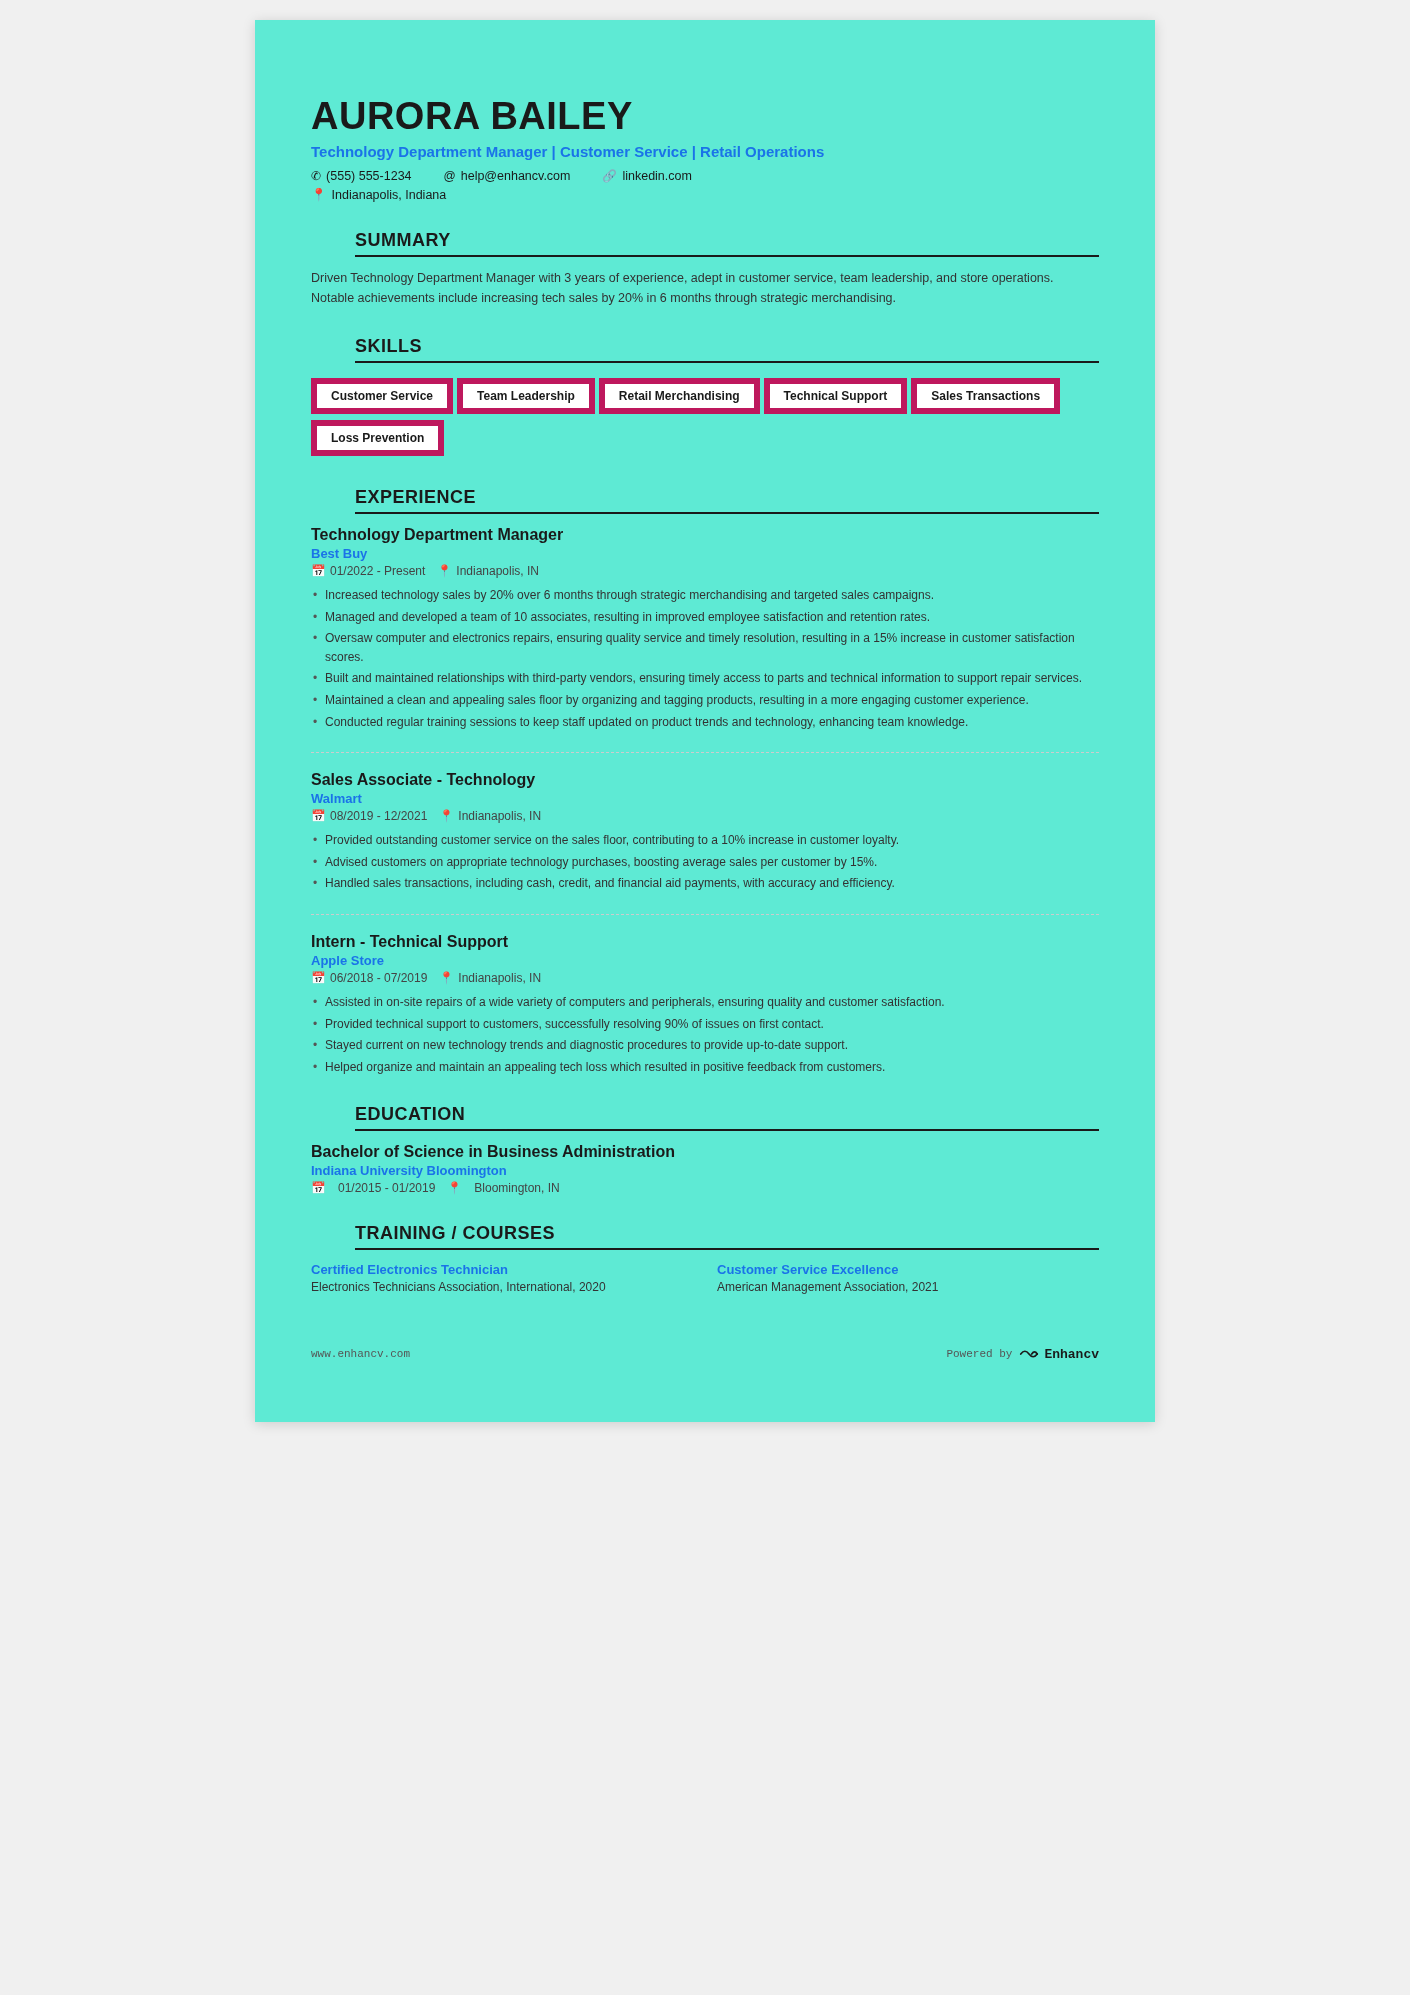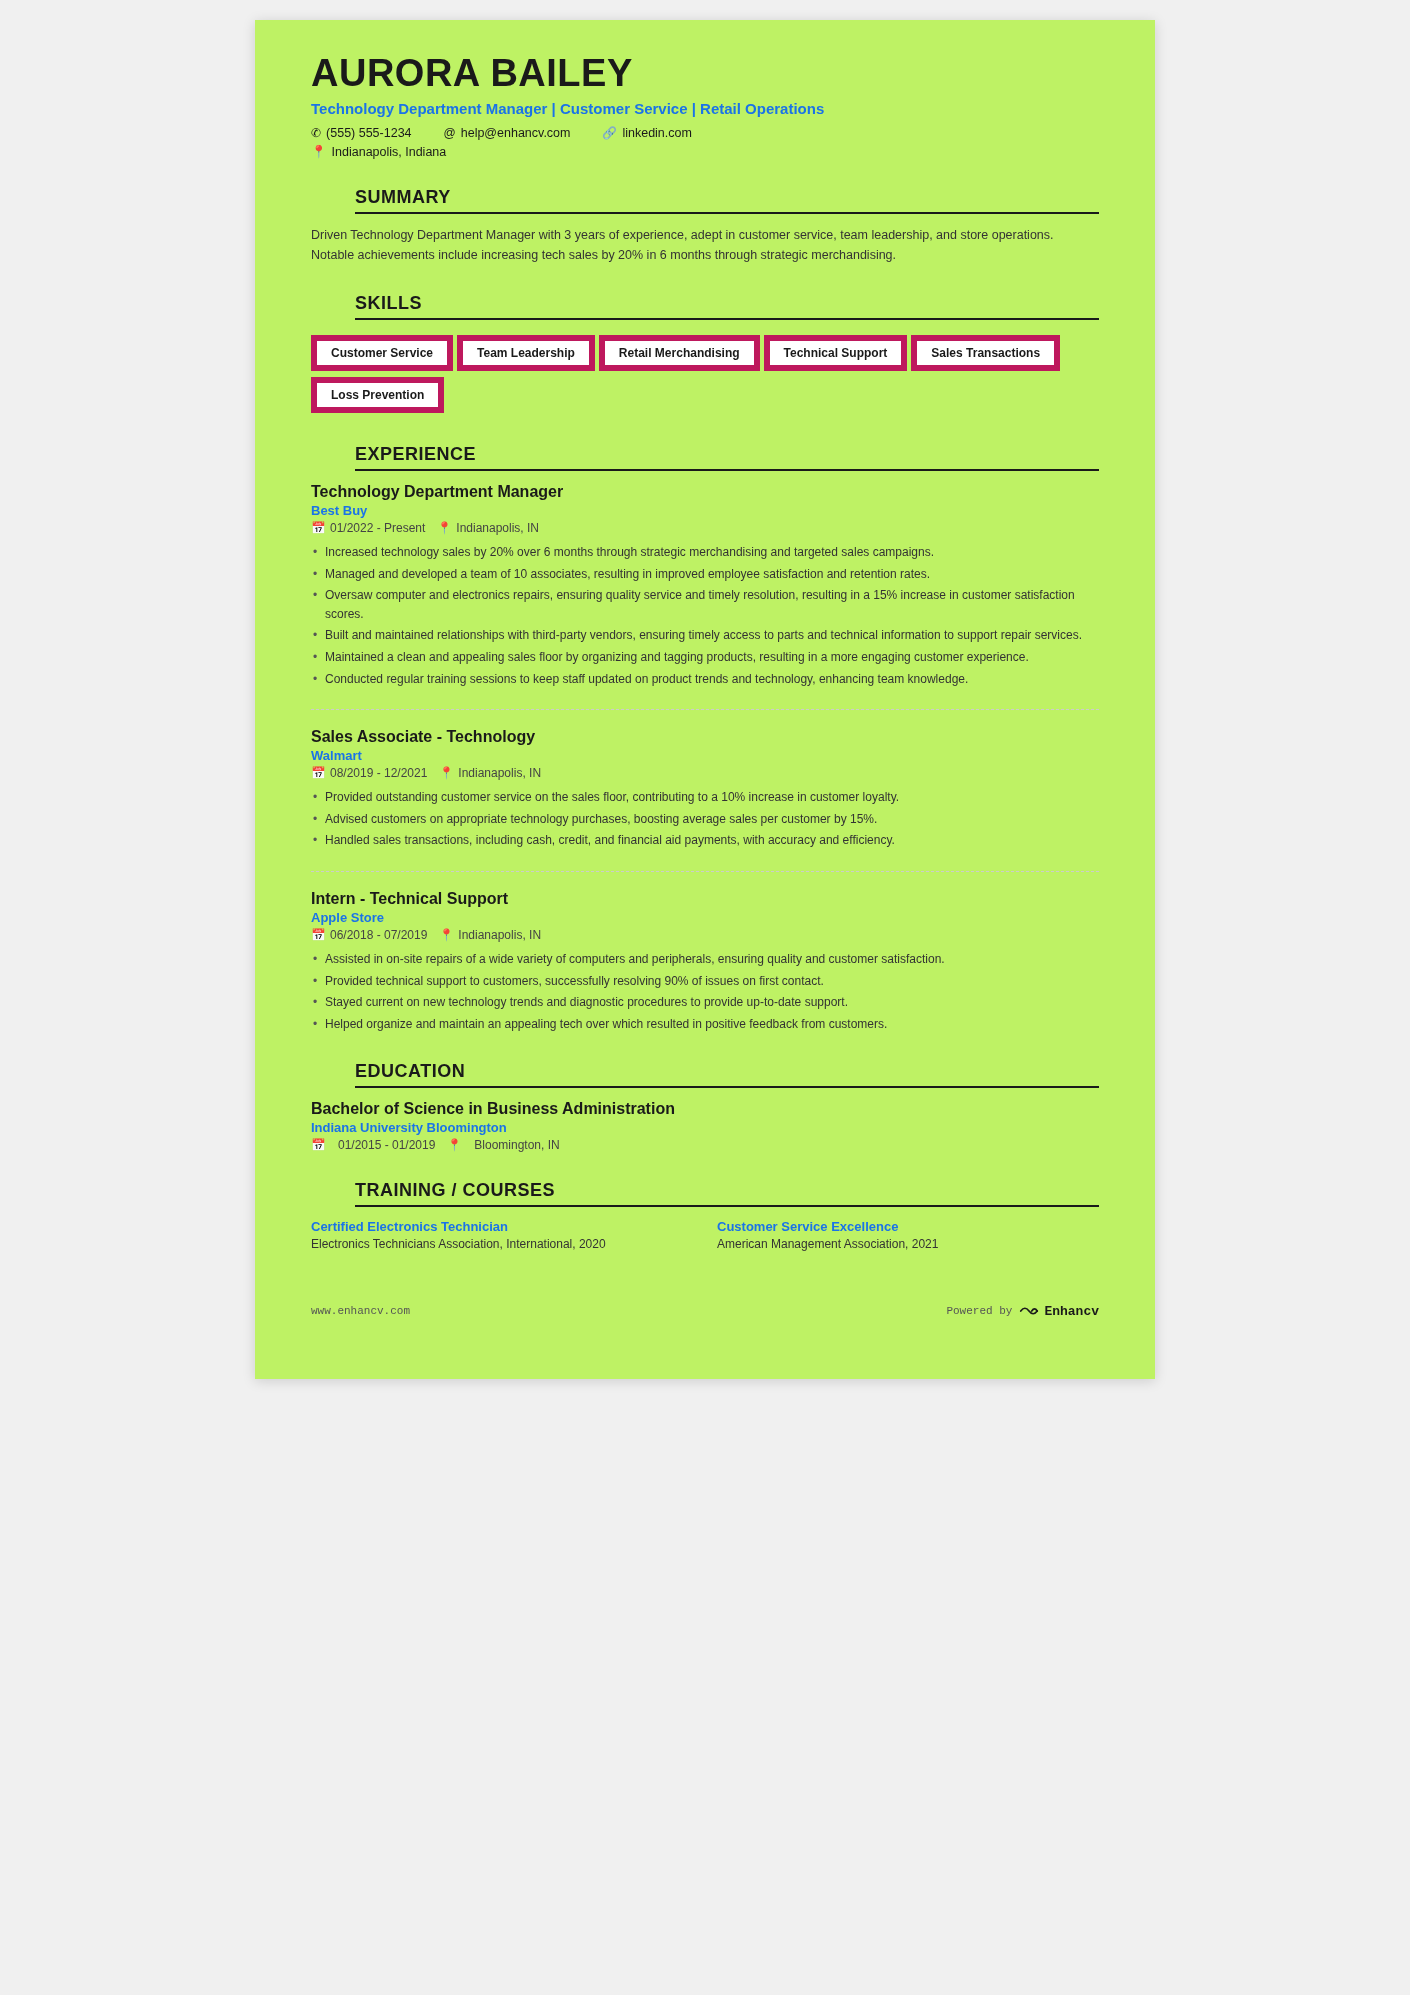--- a/index.html
+++ b/index.html
@@ -4,24 +4,24 @@
   <style>
     * { margin: 0; padding: 0; box-sizing: border-box; }
     body {
       font-family: 'Arial', sans-serif;
       background: #f0f0f0;
       display: flex;
       justify-content: center;
       padding: 20px 0;
     }
     .resume-page {
-      background: #bef264;
+      background: #5eead4;
       width: 900px;
       min-height: 1280px;
-      padding: 33px 56px 60px 56px;
+      padding: 76px 56px 60px 56px;
       box-shadow: 0 2px 12px rgba(0,0,0,0.15);
       position: relative;
     }
     
     .header-name {
       font-size: 38px;
       font-weight: 900;
       color: #1a1a1a;
       letter-spacing: 0.5px;
       line-height: 1.1;
@@ -321,21 +321,21 @@
         </div>
         <div class="exp-meta-item">
           <span>📍</span>
           <span>Indianapolis, IN</span>
         </div>
       </div>
       <ul class="exp-bullets">
             <li>Assisted in on-site repairs of a wide variety of computers and peripherals, ensuring quality and customer satisfaction.</li>
             <li>Provided technical support to customers, successfully resolving 90% of issues on first contact.</li>
             <li>Stayed current on new technology trends and diagnostic procedures to provide up-to-date support.</li>
-            <li>Helped organize and maintain an appealing tech over which resulted in positive feedback from customers.</li>
+            <li>Helped organize and maintain an appealing tech loss which resulted in positive feedback from customers.</li>
           </ul>
     </div>
       </div>
   </div>
 
   <div class="section">
     <div class="section-title">EDUCATION</div>
     <div id="education-container">
         <div>
       <div class="edu-degree">Bachelor of Science in Business Administration</div>

